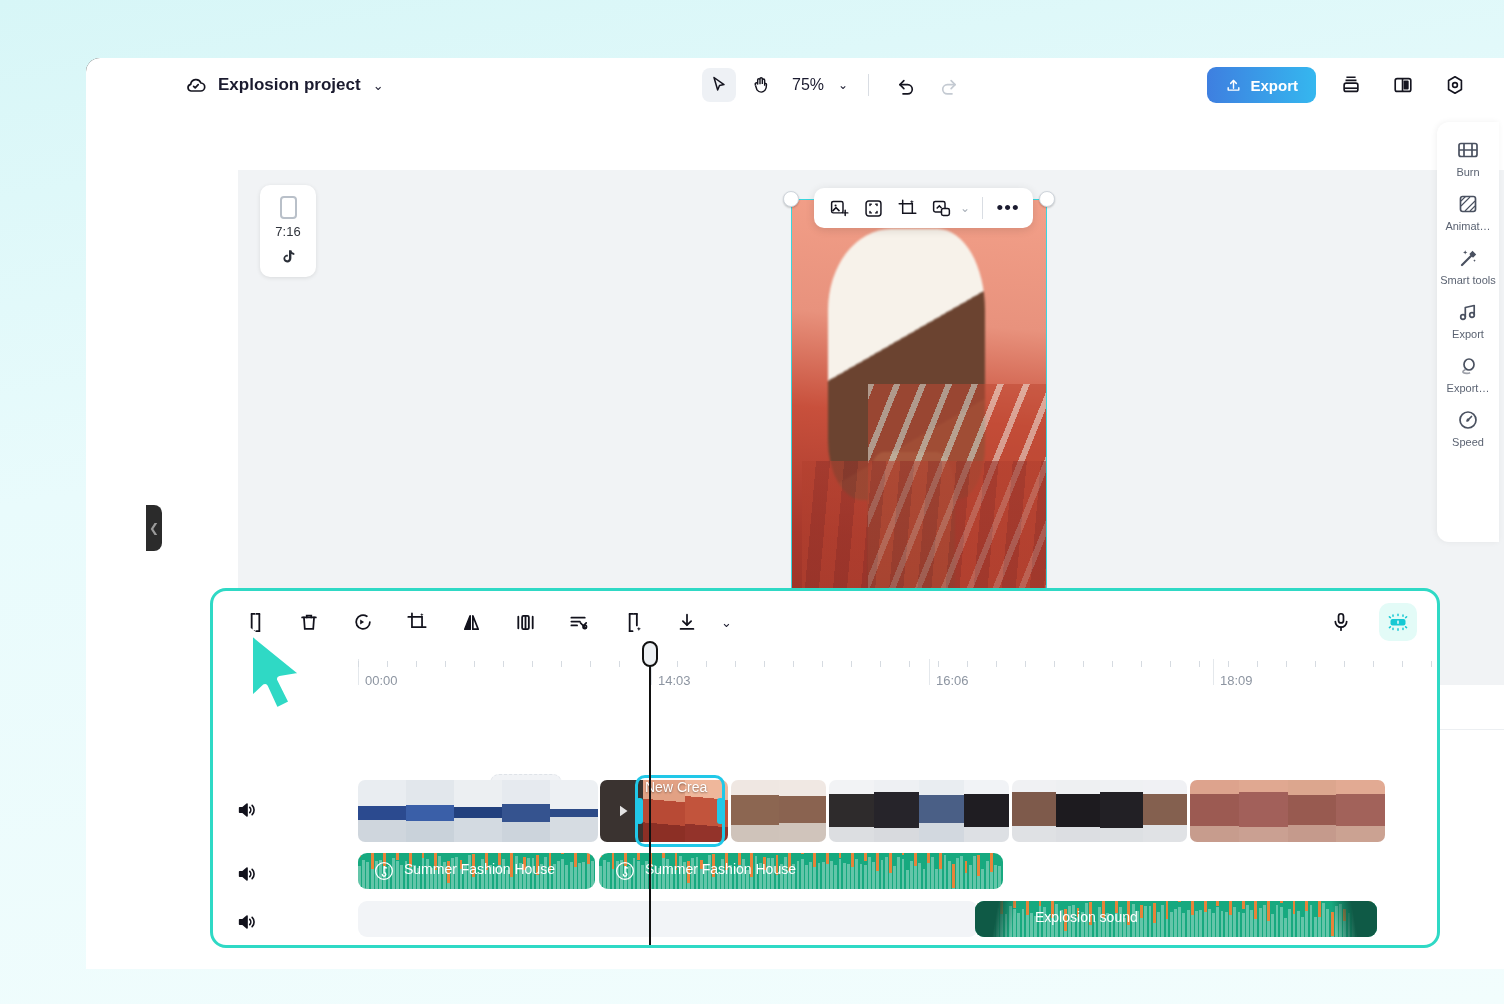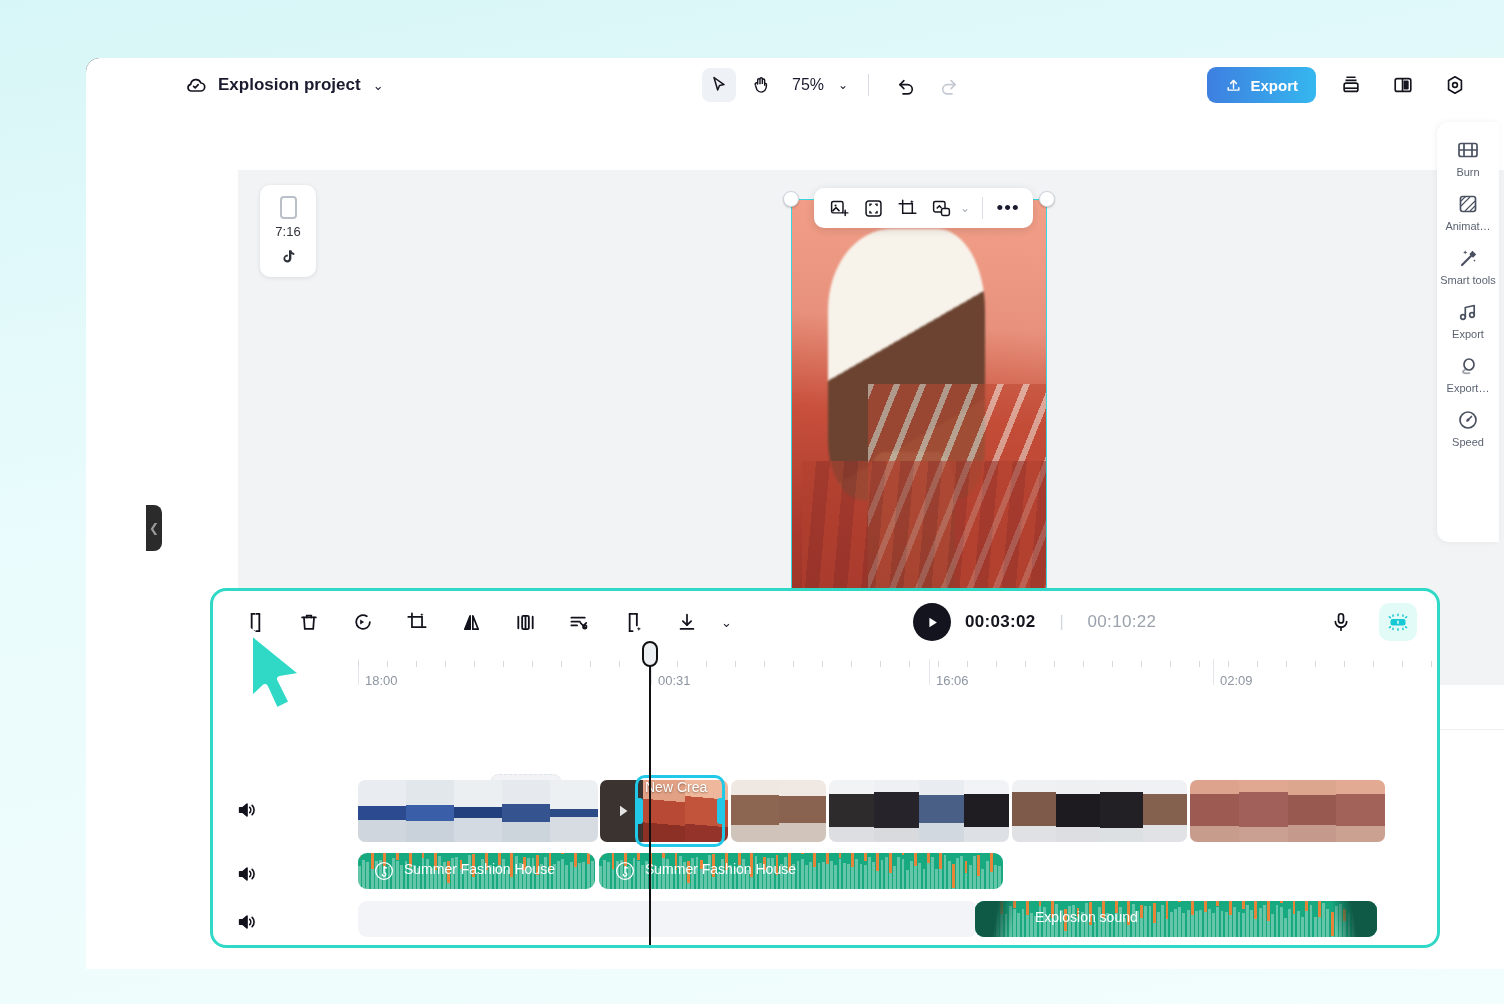--- a/index.html
+++ b/index.html
@@ -529,30 +529,20 @@
           <svg width="22" height="22" viewBox="0 0 24 24" fill="none" stroke="#12121c" stroke-width="1.9" stroke-linecap="round" stroke-linejoin="round">
             <path d="M12 4v11"></path>
               <path d="M7.5 11L12 15.5 16.5 11"></path>
               <path d="M5 19.5h14"></path>
           </svg>
         </div>
         <span class="chev" style="font-size:13px;">⌄</span>
       </div>
     </div>
 
-    <div style="position:absolute;left:700px;display:flex;align-items:center;gap:14px;">
-      <div style="width:38px;height:38px;border-radius:50%;background:#14141f;display:flex;align-items:center;justify-content:center;">
-        <svg width="15" height="15" viewBox="0 0 24 24" fill="#fff">
-          <path d="M7 4.5l12 7.5-12 7.5z"></path>
-        </svg>
-      </div>
-      <span class="time-cur">00:03:02</span>
-      <span class="time-sep">|</span>
-      <span class="time-tot">00:10:22</span>
-    </div>
 
     <div style="position:absolute;right:20px;display:flex;align-items:center;gap:20px;">
       <div class="tl-ico">
         <svg width="22" height="22" viewBox="0 0 24 24" fill="none" stroke="#12121c" stroke-width="1.9" stroke-linecap="round">
           <rect x="9.3" y="3" width="5.4" height="10" rx="2.7"></rect>
           <path d="M5.8 11.5a6.2 6.2 0 0 0 12.4 0"></path>
             <path d="M12 17.8V21"></path>
         </svg>
       </div>
       <div id="captions-btn">
@@ -563,27 +553,27 @@
             <path d="M7 6.2V5M12 5.6V4.2M17 6.2V5M4.4 7.6L3.4 6.8M19.6 7.6l1-.8"></path>
             <path d="M7 18.2v1.2M12 18.8v1.4M17 18.2v1.2M4.4 16.8l-1 .8M19.6 16.8l1 .8"></path>
           </g>
         </svg>
       </div>
     </div>
   </div>
 
   <div id="ruler">
     <div class="rul-tick major" style="left:145px;"></div>
-    <div class="rul-label" style="left:152px;">18:00</div>
+    <div class="rul-label" style="left:152px;">00:00</div>
     <div class="rul-tick major" style="left:438px;"></div>
-    <div class="rul-label" style="left:445px;">00:31</div>
+    <div class="rul-label" style="left:445px;">14:03</div>
     <div class="rul-tick major" style="left:716px;"></div>
     <div class="rul-label" style="left:723px;">16:06</div>
     <div class="rul-tick major" style="left:1000px;"></div>
-    <div class="rul-label" style="left:1007px;">02:09</div>
+    <div class="rul-label" style="left:1007px;">18:09</div>
     <div id="minor-ticks">
         <div class="rul-tick" style="left: 145px;"></div>
         <div class="rul-tick" style="left: 174px;"></div>
         <div class="rul-tick" style="left: 203px;"></div>
         <div class="rul-tick" style="left: 232px;"></div>
         <div class="rul-tick" style="left: 261px;"></div>
         <div class="rul-tick" style="left: 290px;"></div>
         <div class="rul-tick" style="left: 319px;"></div>
         <div class="rul-tick" style="left: 348px;"></div>
         <div class="rul-tick" style="left: 377px;"></div>

